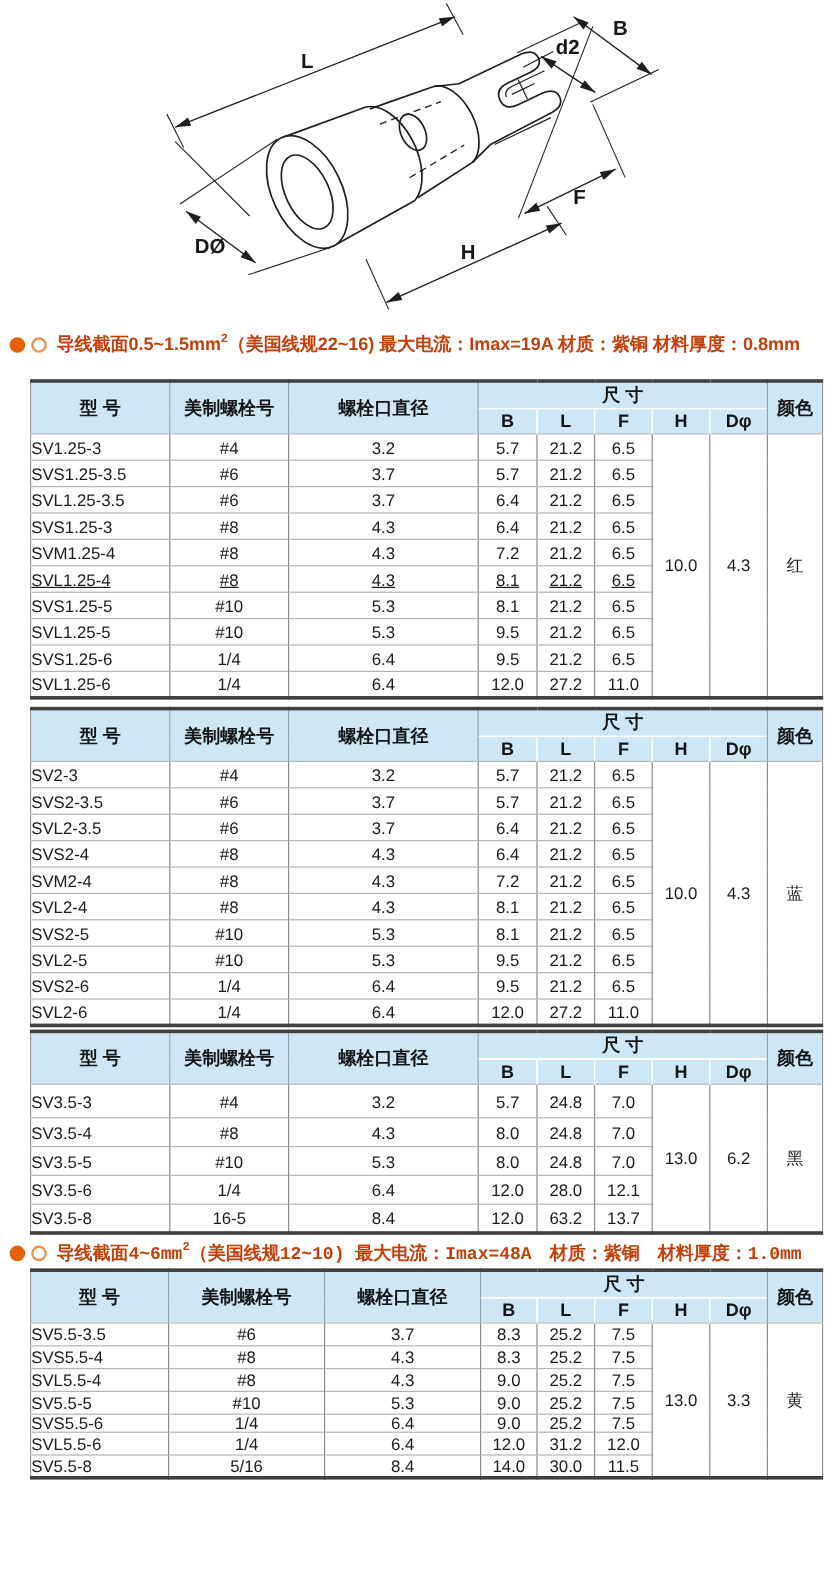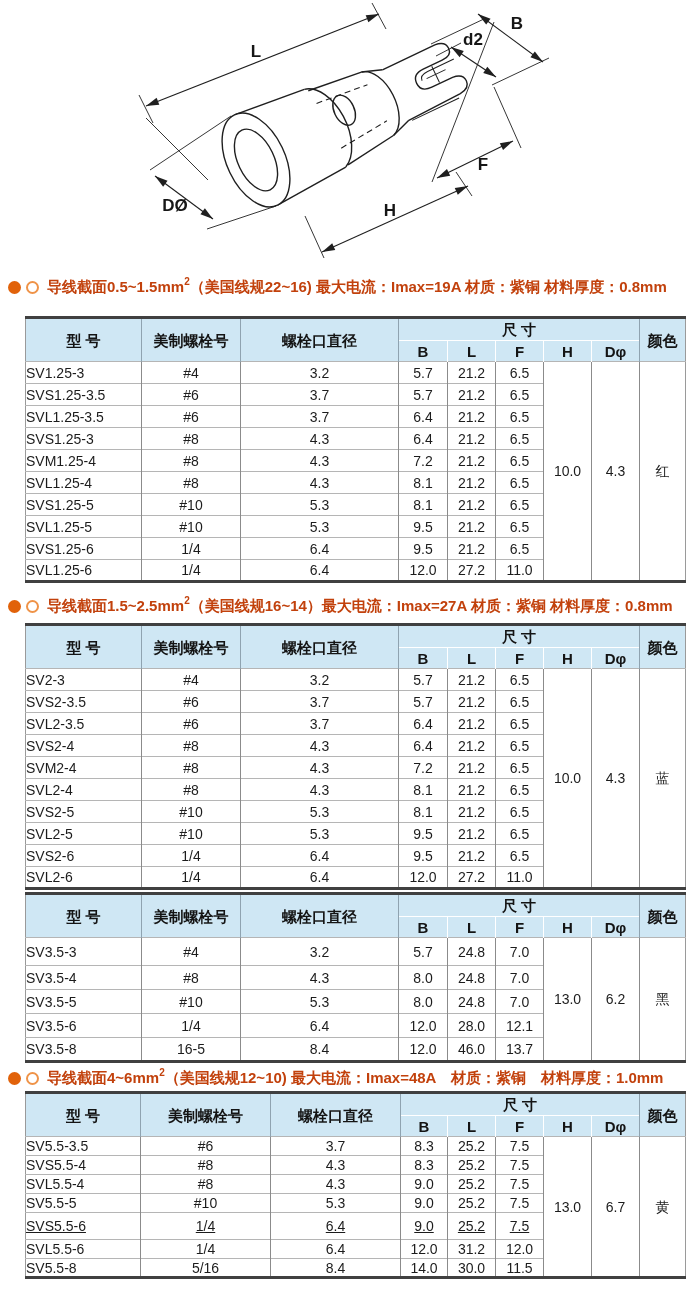--- a/index.html
+++ b/index.html
@@ -11,21 +11,21 @@
   .diagram{height:268px;position:relative;}
   .diagram svg{display:block;}
   .dim-label{font-family:"Liberation Sans","DejaVu Sans",sans-serif;font-size:17px;font-weight:600;fill:#161616;}
   
   .section-title{
     display:flex;align-items:center;gap:5px;margin:8px 0 0 8px;height:22px;
     font-size:15px;font-weight:bold;color:#c2410c;white-space:nowrap;
   }
   .section-title.s2{margin-top:12px;}
   .section-title.s3{margin-top:4px;}
-  .section-title.s4{margin-top:4px;}
+  .section-title.s4{margin-top:4px;font-family:Liberation Mono, monospace;}
   .dot{width:13px;height:13px;border-radius:50%;flex:0 0 auto;}
   .dot-filled{background:#e1620a;}
   .dot-open{background:#fff;border:2px solid #ef9348;width:9px;height:9px;}
   .title-text{margin-left:3px;}
   .title-text sup{font-size:10px;position:relative;top:-1px;}
   
   .table-wrap{margin:18px 0 0 0;}
   .table-wrap.t2{margin-top:6px;}
   .table-wrap.t3{margin-top:2px;}
   .table-wrap.t4{margin-top:2px;}
@@ -188,21 +188,21 @@
               <td class="c">6.5</td>
             </tr>
             <tr style="height: 22px;">
               <td class="c c-model">SVM1.25-4</td>
               <td class="c">#8</td>
               <td class="c">4.3</td>
               <td class="c">7.2</td>
               <td class="c">21.2</td>
               <td class="c">6.5</td>
             </tr>
-            <tr style="height: 22px;">
+            <tr style="height: 22px; text-decoration: underline;">
               <td class="c c-model">SVL1.25-4</td>
               <td class="c">#8</td>
               <td class="c">4.3</td>
               <td class="c">8.1</td>
               <td class="c">21.2</td>
               <td class="c">6.5</td>
             </tr>
             <tr style="height: 22px;">
               <td class="c c-model">SVS1.25-5</td>
               <td class="c">#10</td>
@@ -234,25 +234,20 @@
               <td class="c">12.0</td>
               <td class="c">27.2</td>
               <td class="c">11.0</td>
             </tr>
           </tbody>
         </table>
       </div>
   </div>
 
   <div>
-    <div class="section-title s2">
-      <span class="dot dot-filled"></span>
-      <span class="dot dot-open"></span>
-      <span class="title-text"><span>导线截面1.5~2.5mm</span><sup>2</sup><span>（美国线规16~14）最大电流：Imax=27A  材质：紫铜 材料厚度：0.8mm</span></span>
-    </div>
     <div class="table-wrap t2">
         <table class="spec">
           <colgroup>
             <col style="width: 116px;">
             <col style="width: 99px;">
             <col style="width: 158px;">
             <col style="width: 49px;">
             <col style="width: 48px;">
             <col style="width: 48px;">
             <col style="width: 48px;">
@@ -424,21 +419,21 @@
               <td class="c">6.4</td>
               <td class="c">12.0</td>
               <td class="c">28.0</td>
               <td class="c">12.1</td>
             </tr>
             <tr style="height: 24px;">
               <td class="c c-model">SV3.5-8</td>
               <td class="c">16-5</td>
               <td class="c">8.4</td>
               <td class="c">12.0</td>
-              <td class="c">46.0</td>
+              <td class="c">63.2</td>
               <td class="c">13.7</td>
             </tr>
           </tbody>
         </table>
       </div>
   </div>
 
   <div>
     <div class="section-title s4">
       <span class="dot dot-filled"></span>
@@ -474,21 +469,21 @@
               <td class="th th-sub">Dφ</td>
             </tr>
             <tr style="height: 19px;">
               <td class="c c-model">SV5.5-3.5</td>
               <td class="c">#6</td>
               <td class="c">3.7</td>
               <td class="c">8.3</td>
               <td class="c">25.2</td>
               <td class="c">7.5</td>
               <td class="c" rowspan="7">13.0</td>
-              <td class="c" rowspan="7">6.7</td>
+              <td class="c" rowspan="7">3.3</td>
               <td class="c" rowspan="7">黄</td>
             </tr>
             <tr style="height: 19px;">
               <td class="c c-model">SVS5.5-4</td>
               <td class="c">#8</td>
               <td class="c">4.3</td>
               <td class="c">8.3</td>
               <td class="c">25.2</td>
               <td class="c">7.5</td>
             </tr>
@@ -501,21 +496,21 @@
               <td class="c">7.5</td>
             </tr>
             <tr style="height: 19px;">
               <td class="c c-model">SV5.5-5</td>
               <td class="c">#10</td>
               <td class="c">5.3</td>
               <td class="c">9.0</td>
               <td class="c">25.2</td>
               <td class="c">7.5</td>
             </tr>
-            <tr style="height: 27px; text-decoration: underline;">
+            <tr style="height: 15px;">
               <td class="c c-model">SVS5.5-6</td>
               <td class="c">1/4</td>
               <td class="c">6.4</td>
               <td class="c">9.0</td>
               <td class="c">25.2</td>
               <td class="c">7.5</td>
             </tr>
             <tr style="height: 19px;">
               <td class="c c-model">SVL5.5-6</td>
               <td class="c">1/4</td>

